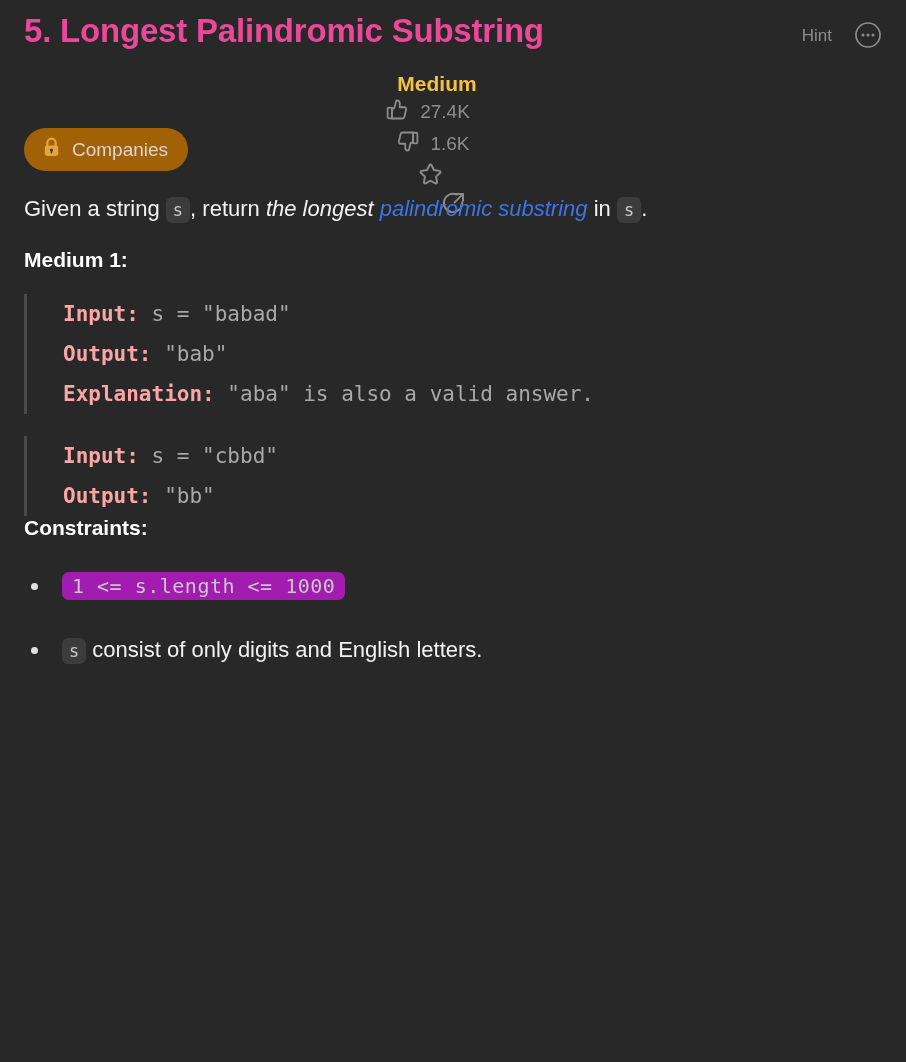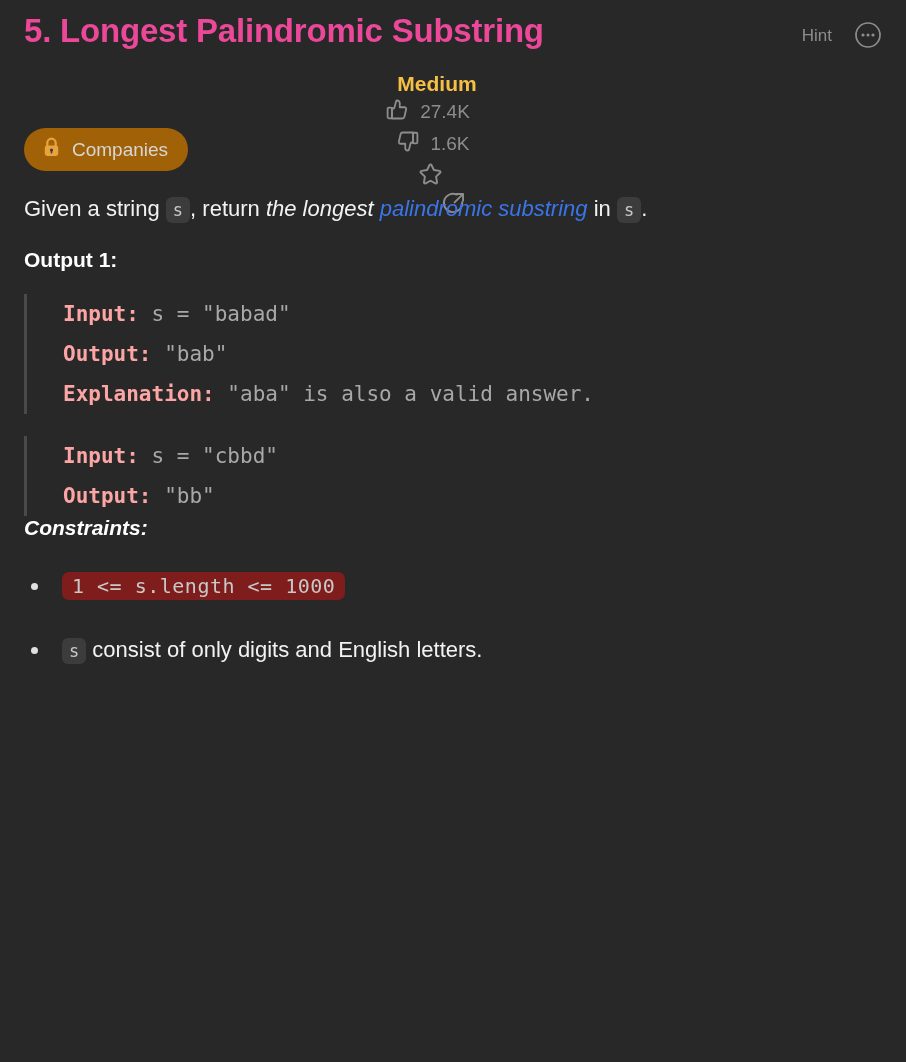--- a/index.html
+++ b/index.html
@@ -144,21 +144,21 @@
 
   
   h3.section-heading {
     font-size: 21px;
     font-weight: 700;
     color: #ffffff;
     margin: 0;
   }
   .ex1-heading { margin-top: 114px; }
   .ex2-heading { margin-top: 58px; }
-  .constraints-heading { margin-top: 120px; font-style: italic; }
+  .constraints-heading { margin-top: 120px; }
 
   
   pre.example {
     border-left: 3px solid #4a4a4a;
     margin: 22px 0 0 0;
     padding: 0 0 0 36px;
     font-family: "DejaVu Sans Mono", "Liberation Mono", monospace;
     font-size: 21px;
     line-height: 40px;
     color: #a8a8a8;
@@ -188,21 +188,21 @@
     position: absolute;
     left: 7px;
     top: 13px;
     width: 7px;
     height: 7px;
     border-radius: 50%;
     background: #e0e0e0;
   }
   code.block-code {
     font-family: "DejaVu Sans Mono", "Liberation Mono", monospace;
-    background: #7f1d1d;
+    background: #a21caf;
     border-radius: 7px;
     padding: 2px 10px;
     font-size: 20px;
     color: #c8c8c8;
     letter-spacing: 0.5px;
   }
 </style>
 </head>
 <body>
 
@@ -273,21 +273,21 @@
         </svg>
       </span>
       <span class="companies-label">Companies</span>
     </span>
   </div>
 
   <p class="description">
     <span>Given a string </span><code class="inline">s</code><span>, return </span><span class="em">the longest </span><a class="link">palindromic substring</a><span> in </span><code class="inline">s</code><span>.</span>
   </p>
 
-  <h3 class="section-heading ex1-heading">Output 1:</h3>
+  <h3 class="section-heading ex1-heading">Medium 1:</h3>
   <pre class="example"><b>Input:</b><span> s = "babad"</span>
 <b>Output:</b><span> "bab"</span>
 <b>Explanation:</b><span> "aba" is also a valid answer.</span></pre>
 
   <pre class="example"><b>Input:</b><span> s = "cbbd"</span>
 <b>Output:</b><span> "bb"</span></pre>
 
   <h3 class="section-heading constraints-heading">Constraints:</h3>
   <ul class="constraints">
     <li>

